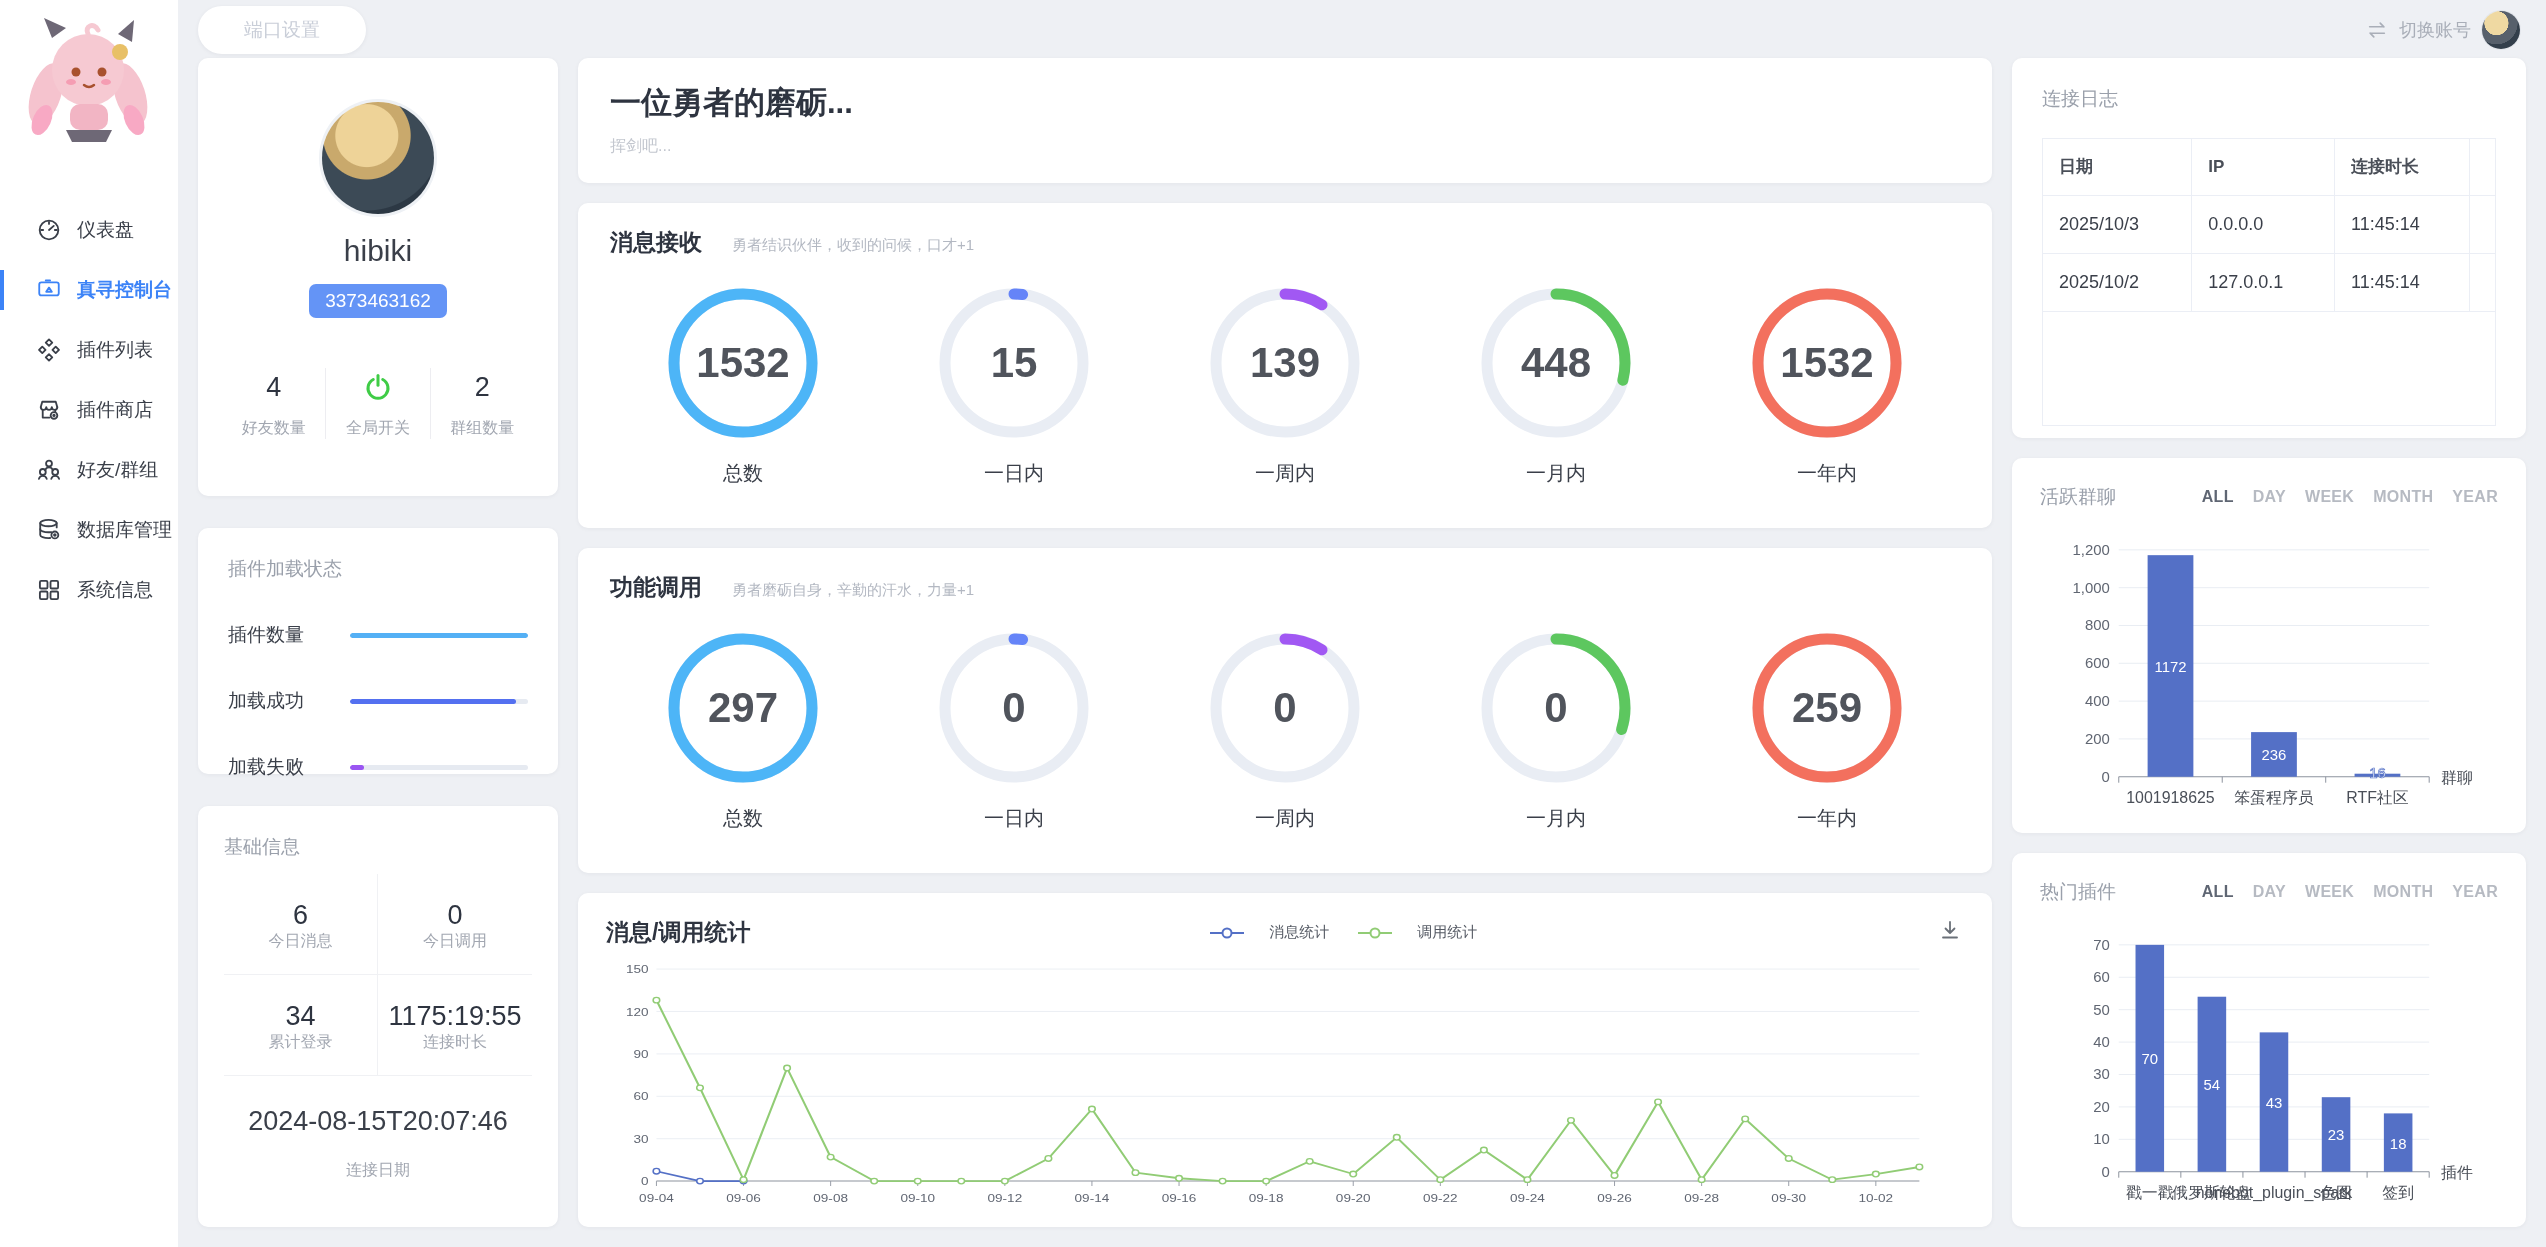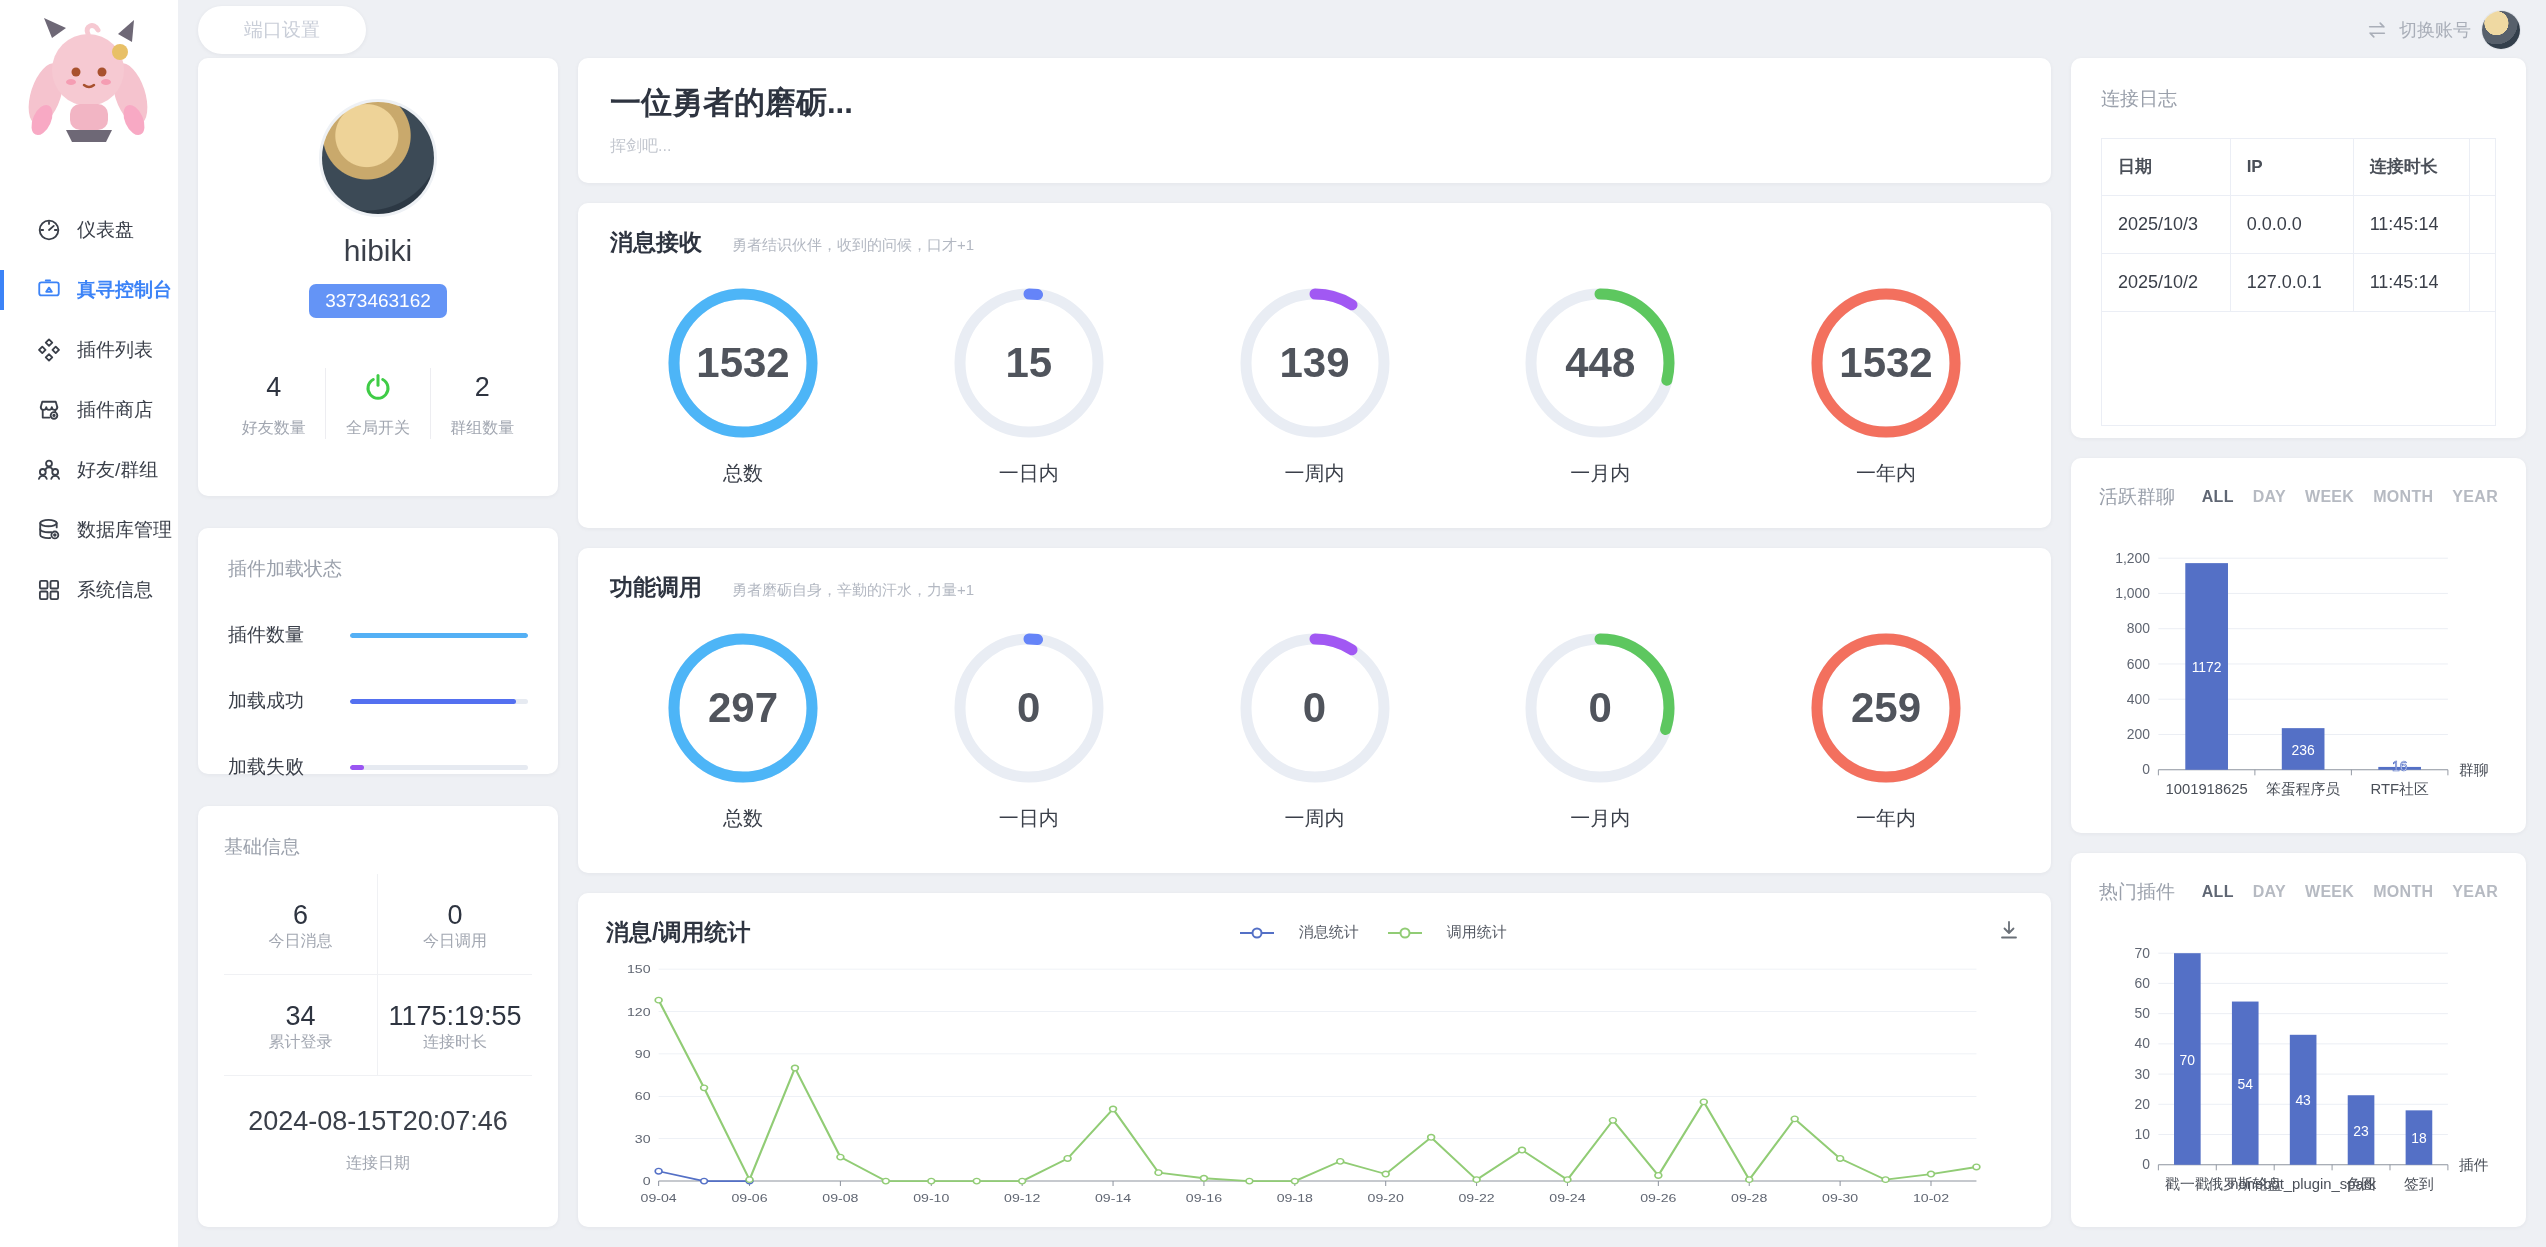--- a/index.html
+++ b/index.html
@@ -18,21 +18,21 @@
   .main{flex:1;display:flex;flex-direction:column;min-width:0;}
   .topbar{height:52px;display:flex;align-items:center;justify-content:space-between;padding:8px 26px 0 20px;}
   .port-btn{background:#fff;border:none;border-radius:999px;padding:11px 46px;color:#c9ced8;font-size:19px;box-shadow:0 1px 4px rgba(31,41,55,.06);cursor:pointer;font-family:inherit;}
   .account{display:flex;align-items:center;gap:11px;color:#a9aeb8;font-size:18px;cursor:pointer;}
   .account svg{width:22px;height:22px;stroke:#a9aeb8;fill:none;stroke-width:1.8;stroke-linecap:round;stroke-linejoin:round;}
   .account-avatar{width:38px;height:38px;border-radius:50%;background:radial-gradient(circle at 38% 32%,#efd9a2 0 34%,#57606b 35% 60%,#333f4b 61%);box-shadow:0 0 0 1px #e3e6eb;}
   .content{flex:1;display:flex;gap:20px;padding:6px 20px 20px;min-height:0;}
   .card{background:#fff;border-radius:10px;box-shadow:0 1px 4px rgba(31,41,55,.05);}
   .col-left{width:360px;flex-shrink:0;display:flex;flex-direction:column;gap:32px;}
   .col-mid{flex:1;display:flex;flex-direction:column;gap:20px;min-width:0;}
-  .col-right{width:455px;flex-shrink:0;display:flex;flex-direction:column;gap:20px;}
+  .col-right{width:514px;flex-shrink:0;display:flex;flex-direction:column;gap:20px;}
   
   .profile-card{padding:44px 24px 34px;text-align:center;height:438px;}
   .avatar{width:112px;height:112px;border-radius:50%;margin:0 auto 20px;background:radial-gradient(circle at 40% 30%,#eed398 0 30%,#c9a96c 31% 42%,#3c4a56 43% 72%,#2c3844 73%);box-shadow:0 0 0 3px #eef1f5;}
   .profile-name{font-size:30px;color:#3a3f49;}
   .uid-badge{display:inline-block;margin-top:16px;background:#6494f6;color:#fff;font-size:19px;padding:6px 16px;border-radius:7px;}
   .profile-stats{display:flex;margin-top:50px;}
   .pstat{flex:1;}
   .pstat + .pstat{border-left:1px solid #ededf1;}
   .pstat-value{font-size:27px;color:#2e3440;height:38px;display:flex;align-items:center;justify-content:center;}
   .pstat-value svg{width:30px;height:30px;fill:none;stroke:#3fcc46;stroke-width:2.4;stroke-linecap:round;}
@@ -45,21 +45,21 @@
   .prog-track{flex:1;height:5px;border-radius:3px;background:#e6eaf1;position:relative;overflow:hidden;}
   .prog-fill{position:absolute;left:0;top:0;height:100%;border-radius:3px;}
   
   .info-card{padding:28px 26px 30px;flex:1;}
   .bi-grid{display:grid;grid-template-columns:1fr 1fr;margin-top:14px;}
   .bi-cell{padding:26px 0 22px;text-align:center;border-bottom:1px solid #f0f1f4;}
   .bi-cell:nth-child(odd){border-right:1px solid #f0f1f4;}
   .bi-value{font-size:27px;color:#2e3440;}
   .bi-label{font-size:16px;color:#a2a7b1;}
   .bi-date{margin-top:30px;text-align:center;font-size:27px;color:#3a3f49;}
-  .bi-date-label{text-align:center;margin-top:16px;font-size:16px;color:#a2a7b1;}
+  .bi-date-label{text-align:center;margin-top:23px;font-size:16px;color:#a2a7b1;}
   
   .hero-card{padding:24px 32px 26px;}
   .hero-title{font-size:31px;font-weight:700;color:#2e3440;}
   .hero-sub{margin-top:12px;font-size:16px;color:#c3c7cf;}
   .sec-card{padding:24px 32px 22px;height:325px;}
   .sec-head{display:flex;align-items:baseline;gap:30px;}
   .sec-title{font-size:23px;font-weight:700;color:#2e3440;}
   .sec-sub{font-size:15px;color:#b3b8c2;}
   .rings{display:flex;justify-content:space-between;padding:30px 58px 0;}
   .ring-item{text-align:center;}

